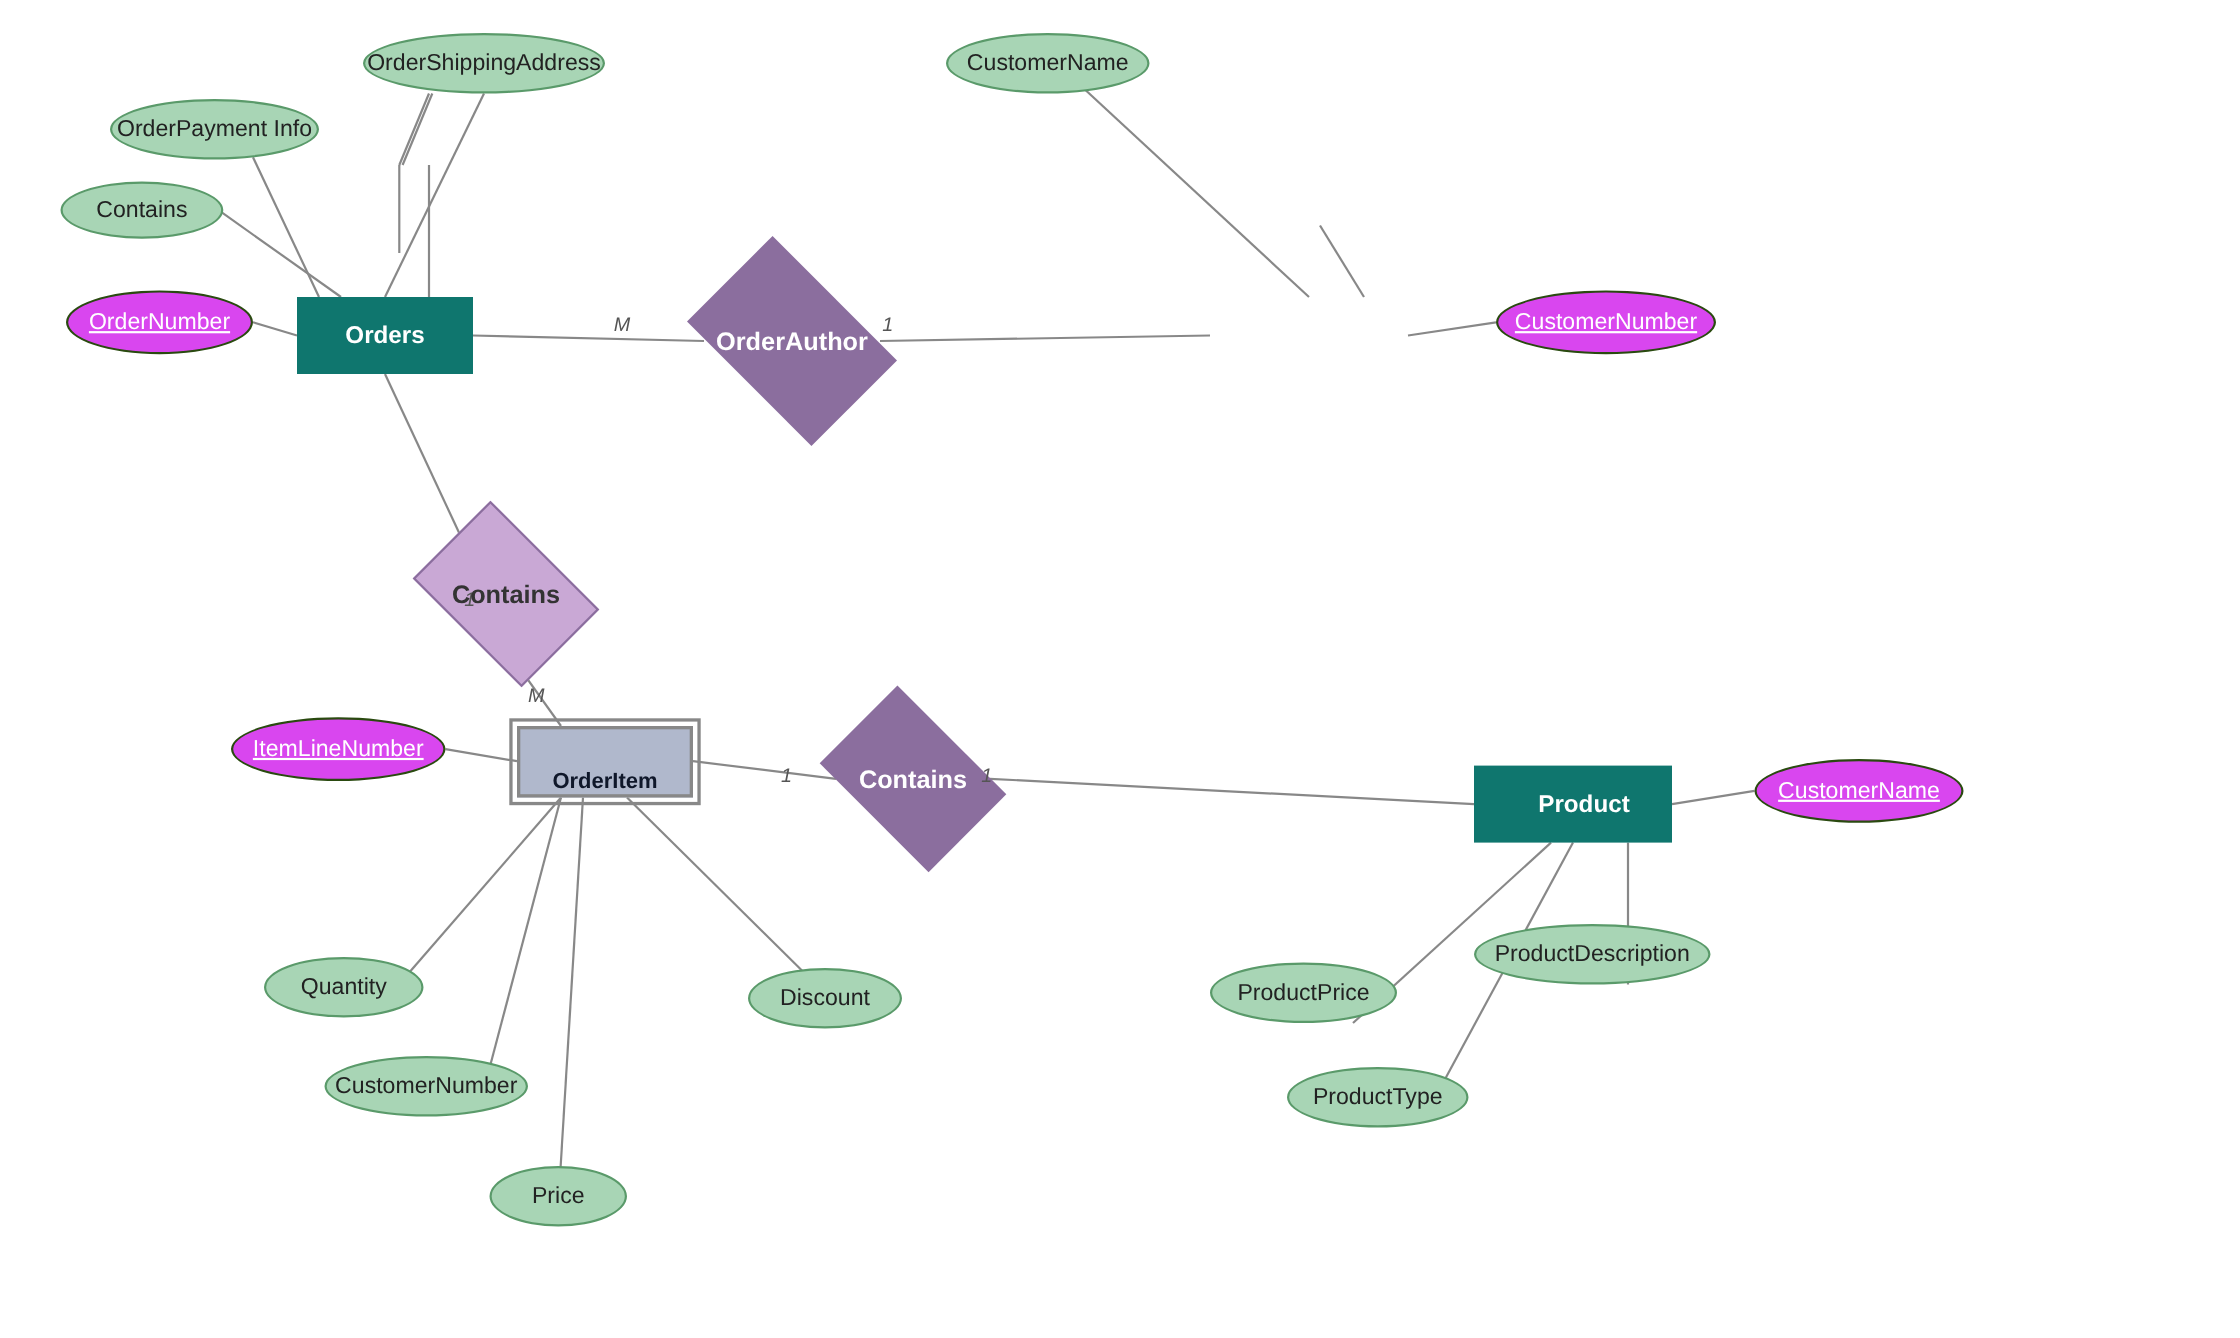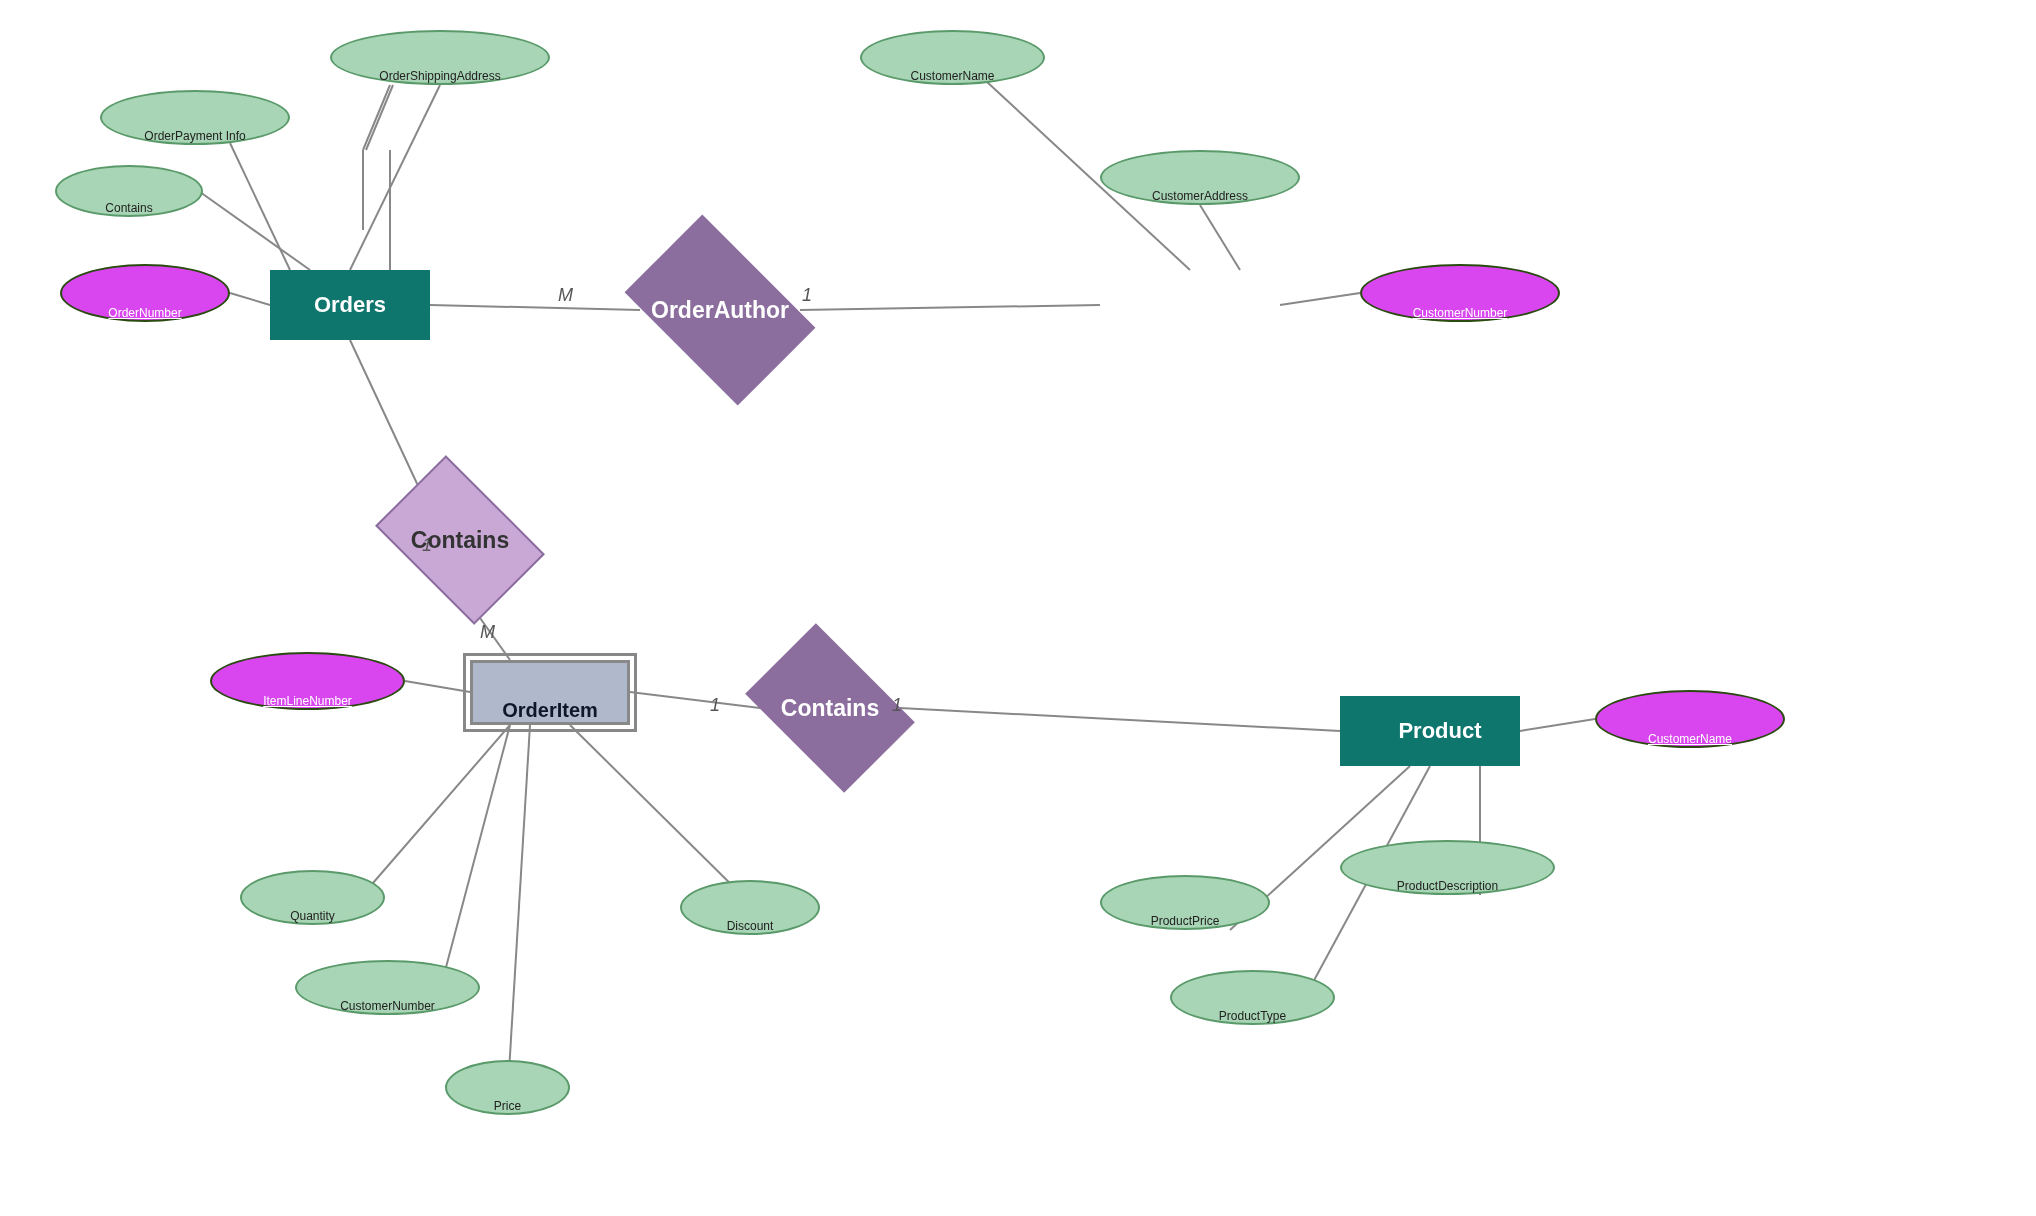--- a/index.html
+++ b/index.html
@@ -72,23 +72,23 @@
       font-size: 23px;
       text-align: right;
     }
     
     .attr-ellipse {
       position: absolute;
       background: #a8d5b5;
       border: 2px solid #5a9a6a;
       border-radius: 50%;
       display: flex;
-      align-items: flex-end;
-      justify-content: center;
-      font-size: 12px;
+      align-items: center;
+      justify-content: center;
+      font-size: 21px;
       color: #222;
       text-align: center;
     }
     
     .attr-key {
       background: #d946ef;
       border: 2px solid #2a4a10;
     }
     .attr-key span {
       color: white;
@@ -200,23 +200,20 @@
   </div>
 
   <div class="attr-ellipse" style="left:330px;top:30px;width:220px;height:55px;">
     <span>OrderShippingAddress</span>
   </div>
 
   <div class="attr-ellipse" style="left:860px;top:30px;width:185px;height:55px;">
     <span>CustomerName</span>
   </div>
 
-  <div class="attr-ellipse" style="left:1100px;top:150px;width:200px;height:55px;">
-    <span>CustomerAddress</span>
-  </div>
 
   <div class="attr-ellipse attr-key" style="left:1360px;top:264px;width:200px;height:58px;">
     <span>CustomerNumber</span>
   </div>
 
   <div class="attr-ellipse attr-key" style="left:1595px;top:690px;width:190px;height:58px;">
     <span>CustomerName</span>
   </div>
 
   <div class="attr-ellipse" style="left:1100px;top:875px;width:170px;height:55px;">

